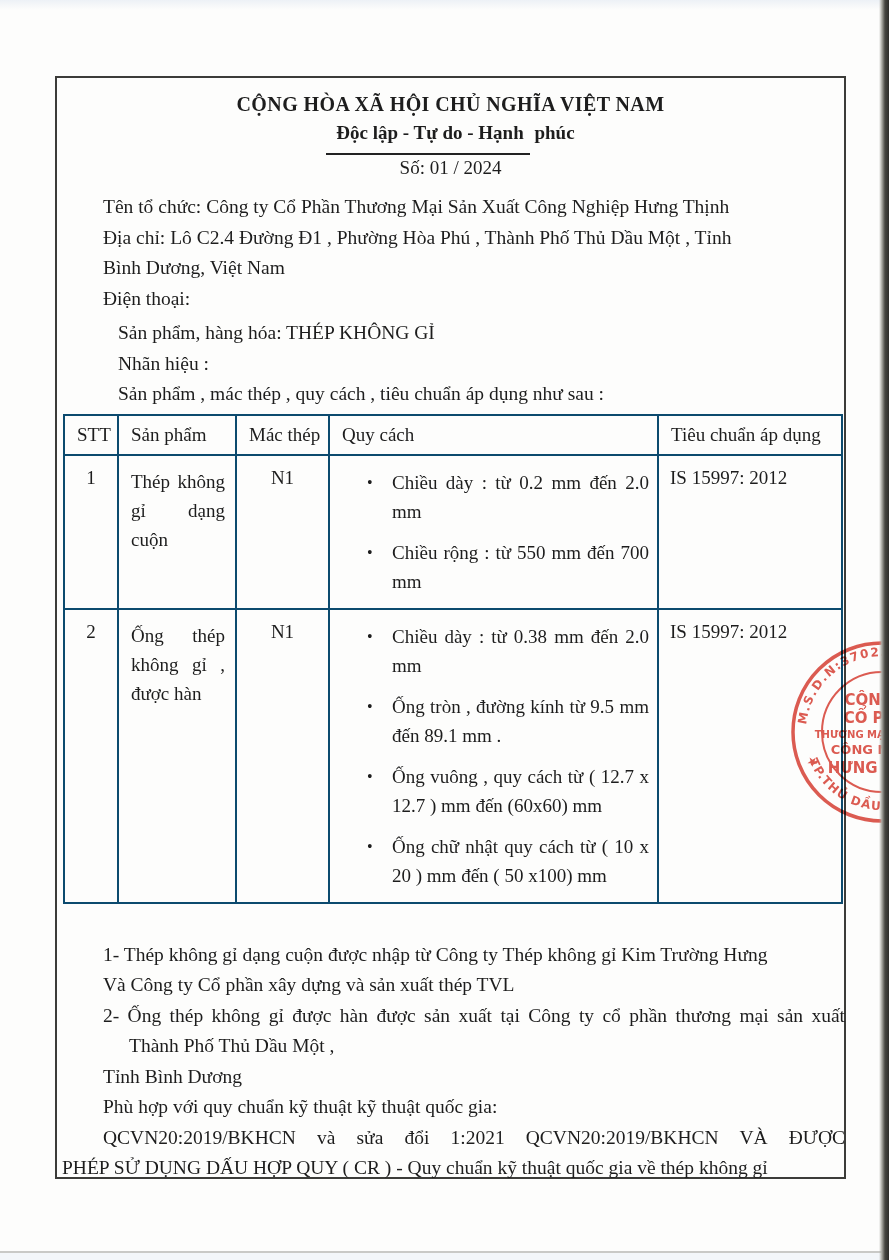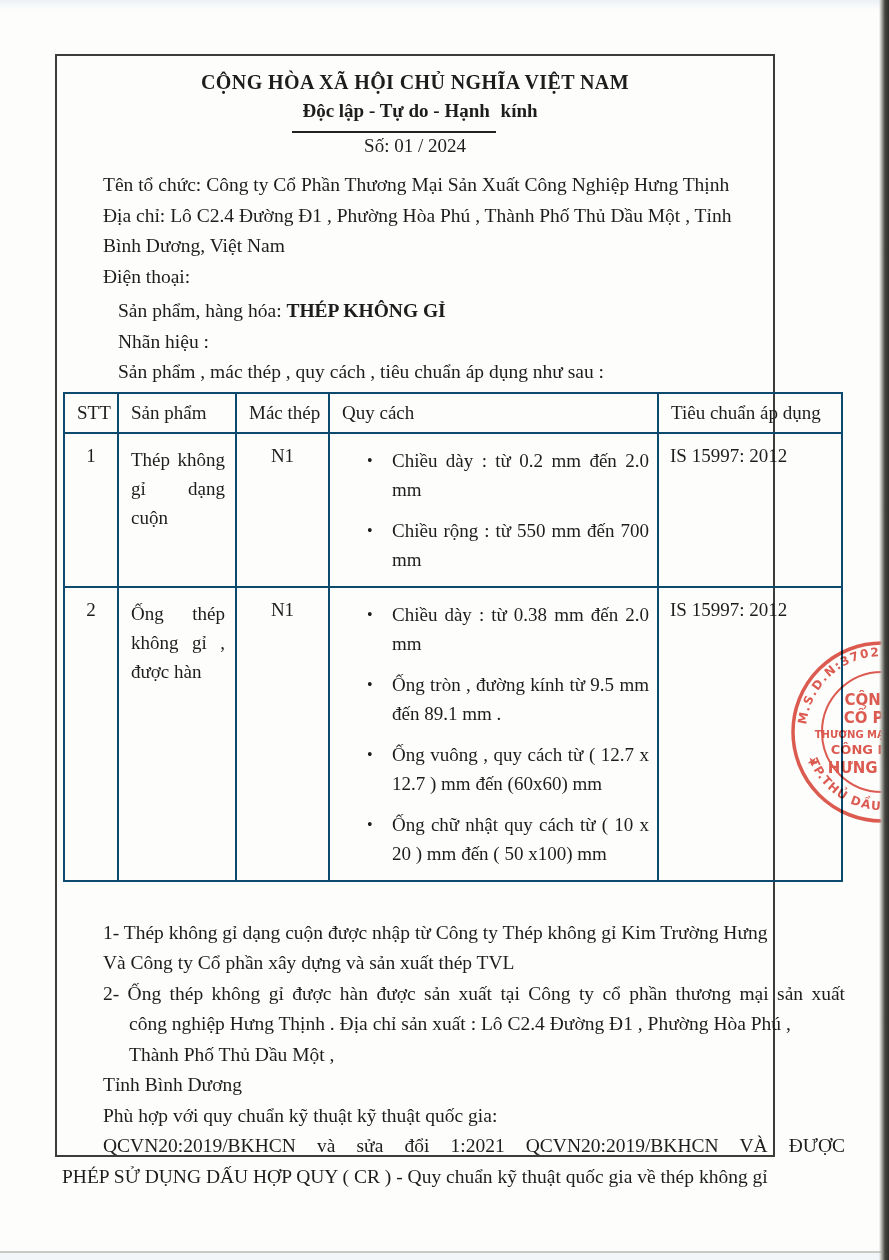--- a/index.html
+++ b/index.html
@@ -10,36 +10,36 @@
     color:#1d1d1d;
   }
   .scan-top-edge{position:absolute;top:0;left:0;right:0;height:10px;
     background:linear-gradient(#edf1f6, rgba(255,255,255,0));z-index:28;}
   .scan-right-edge{position:absolute;top:0;right:0;width:10px;height:100%;z-index:30;
     background:linear-gradient(to right, rgba(120,120,114,0) 0%, #a9a9a2 28%, #454540 60%, #2c2c29 100%);}
   .scan-bottom-edge{position:absolute;left:0;top:1251px;height:9px;width:100%;z-index:29;
     background:linear-gradient(#c9c9c6 0 2px, #f3f6f9 2px 100%);}
 
   .frame{
-    position:absolute;left:55px;top:54px;width:720px;height:1103px;
+    position:absolute;left:55px;top:76px;width:791px;height:1103px;
     border:2px solid #3c3c39;box-sizing:border-box;background:transparent;
   }
   .content{padding-top:14px;}
   .center{text-align:center;}
   .nat-title{font-size:20px;font-weight:bold;letter-spacing:.4px;line-height:24px;}
   .motto{font-size:19px;font-weight:bold;margin-top:5px;line-height:24px;}
   .motto .u{border-bottom:2px solid #222;padding:0 6px 10px 10px;}
   .doc-title{font-size:24px;font-weight:bold;margin-top:25px;line-height:28px;letter-spacing:.3px;}
   .doc-no{font-size:19px;margin-top:11px;line-height:24px;}
 
   .info{margin:12px 40px 0 46px;font-size:19.5px;line-height:30.5px;}
   .info .line{white-space:nowrap;}
   .info .indent{padding-left:15px;}
   .sp-gap{margin-top:4px;}
-  .bold{font-weight:bold;}
+  .bold{font-weight:normal;}
 
   table.spec{
     border-collapse:collapse;table-layout:fixed;
     margin:4px 0 0 6px;width:778px;
     font-size:19px;
   }
   table.spec th, table.spec td{border:2px solid #0c4a6e;vertical-align:top;}
   table.spec th{font-weight:normal;text-align:left;padding:8px 6px 8px 12px;line-height:22px;}
   th.c-stt{text-align:center;padding-left:0;}
   col.c1{width:54px;}col.c2{width:118px;}col.c3{width:93px;}col.c4{width:329px;}col.c5{width:184px;}
@@ -70,21 +70,21 @@
 </head>
 <body>
 
 <div class="scan-top-edge"></div>
 
 <div class="frame">
   <div class="content">
 
     <div class="center nat-title">CỘNG HÒA XÃ HỘI CHỦ NGHĨA VIỆT NAM</div>
 
-    <div class="center motto"><span class="u">Độc lập - Tự do - Hạnh</span><span> kính</span></div>
+    <div class="center motto"><span class="u">Độc lập - Tự do - Hạnh</span><span> phúc</span></div>
 
 
     <div class="center doc-no">Số: 01 / 2024</div>
 
     <div class="info">
       <div class="line">Tên tổ chức: Công ty Cổ Phần Thương Mại Sản Xuất Công Nghiệp Hưng Thịnh</div>
       <div class="line">Địa chỉ: Lô C2.4 Đường Đ1 , Phường Hòa Phú , Thành Phố Thủ Dầu Một , Tỉnh</div>
       <div class="line">Bình Dương, Việt Nam</div>
       <div class="line">Điện thoại:</div>
       <div class="line indent sp-gap"><span>Sản phẩm, hàng hóa: </span><span class="bold">THÉP KHÔNG GỈ</span></div>
@@ -154,21 +154,20 @@
           </td>
           <td class="tc-cell">IS 15997: 2012</td>
         </tr>
       </tbody>
     </table>
 
     <div class="notes">
       <div class="note-line">1- Thép không gỉ dạng cuộn được nhập từ Công ty Thép không gỉ Kim Trường Hưng</div>
       <div class="note-line">Và Công ty Cổ phần xây dựng và sản xuất thép TVL</div>
       <div class="note-line justify-full">2- Ống thép không gỉ được hàn được sản xuất tại Công ty cổ phần thương mại sản xuất</div>
-      <div class="note-line cont-indent">công nghiệp Hưng Thịnh . Địa chỉ sản xuất : Lô C2.4 Đường Đ1 , Phường Hòa Phú ,</div>
       <div class="note-line cont-indent">Thành Phố Thủ Dầu Một ,</div>
       <div class="note-line">Tỉnh Bình Dương</div>
       <div class="note-line">Phù hợp với quy chuẩn kỹ thuật kỹ thuật quốc gia:</div>
       <div class="note-line justify-full">QCVN20:2019/BKHCN và sửa đổi 1:2021 QCVN20:2019/BKHCN VÀ ĐƯỢC</div>
       <div class="note-line qcvn2">PHÉP SỬ DỤNG DẤU HỢP QUY ( CR ) -  Quy chuẩn kỹ thuật quốc gia về thép không gỉ</div>
     </div>
 
   </div>
 </div>
 

